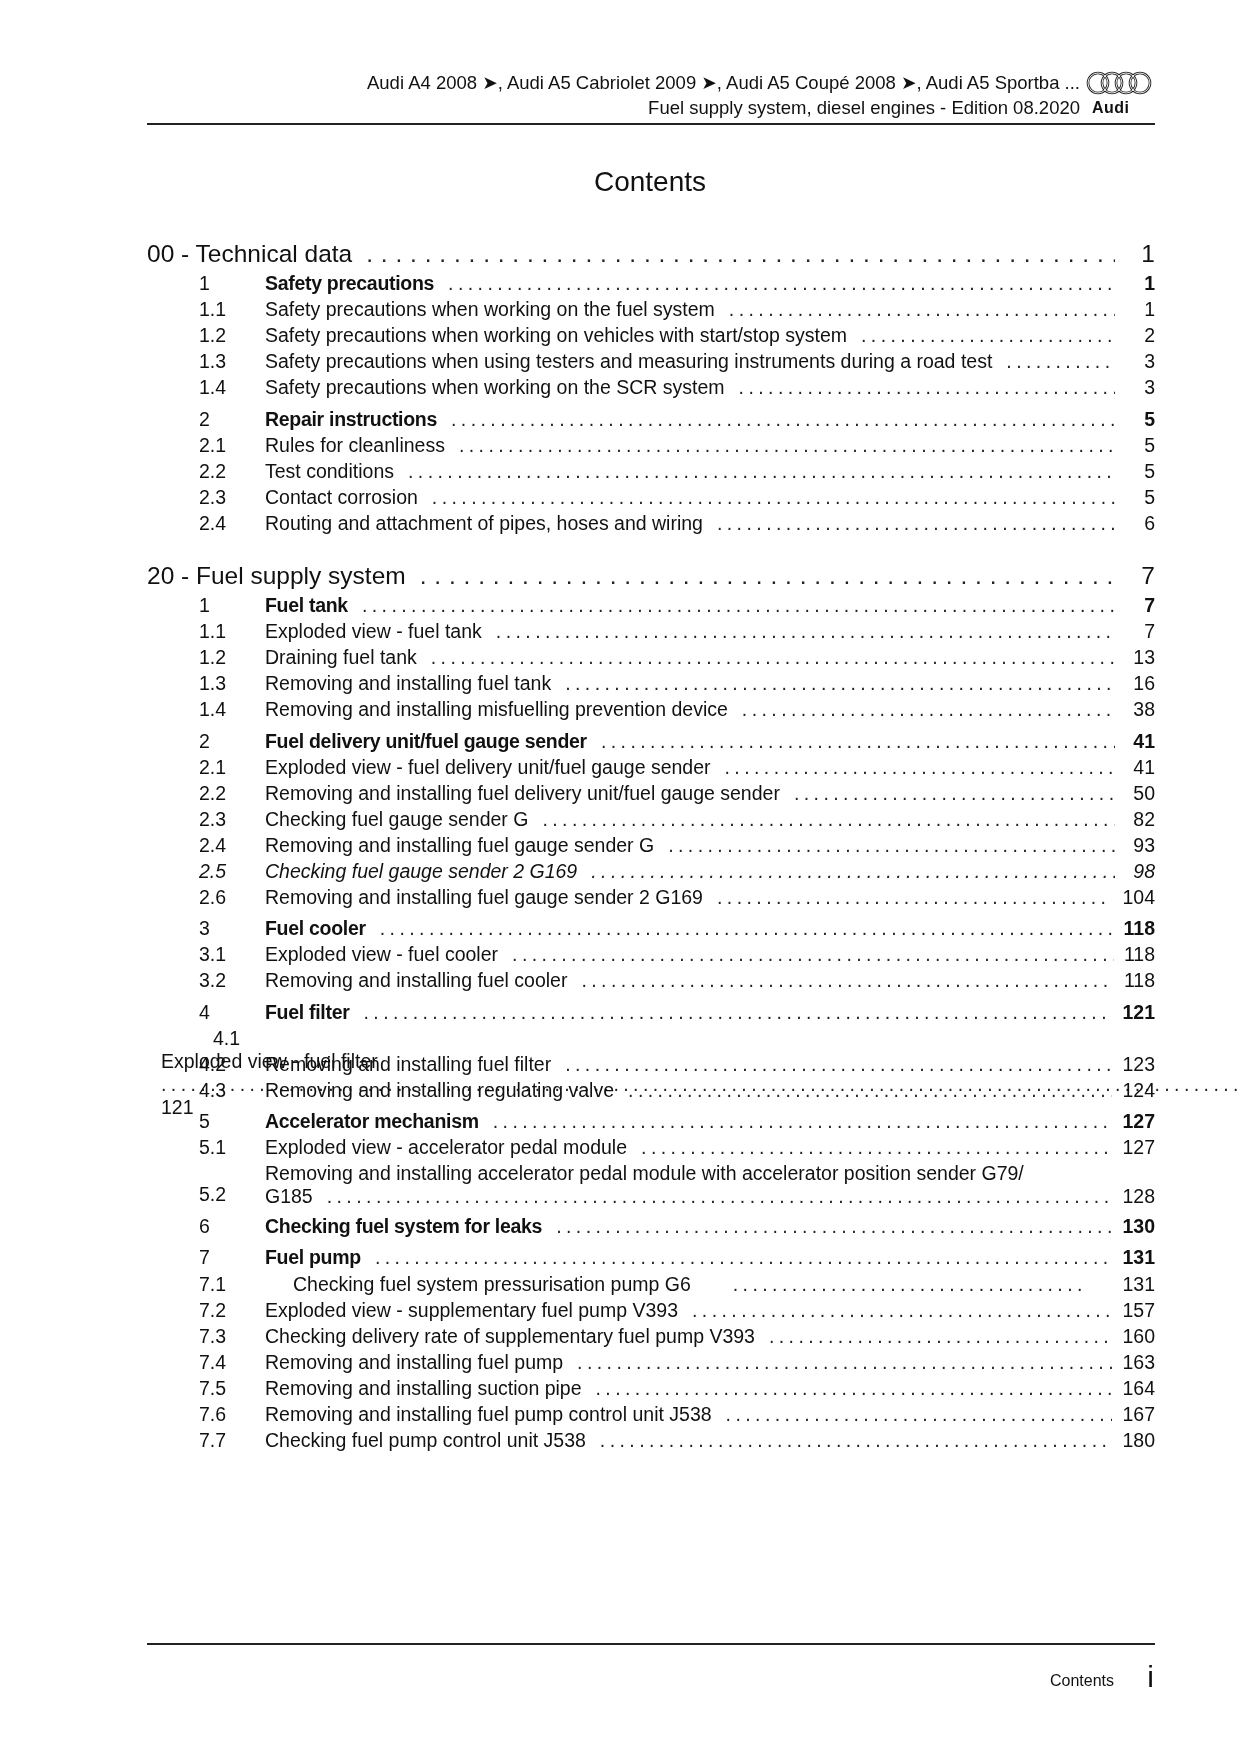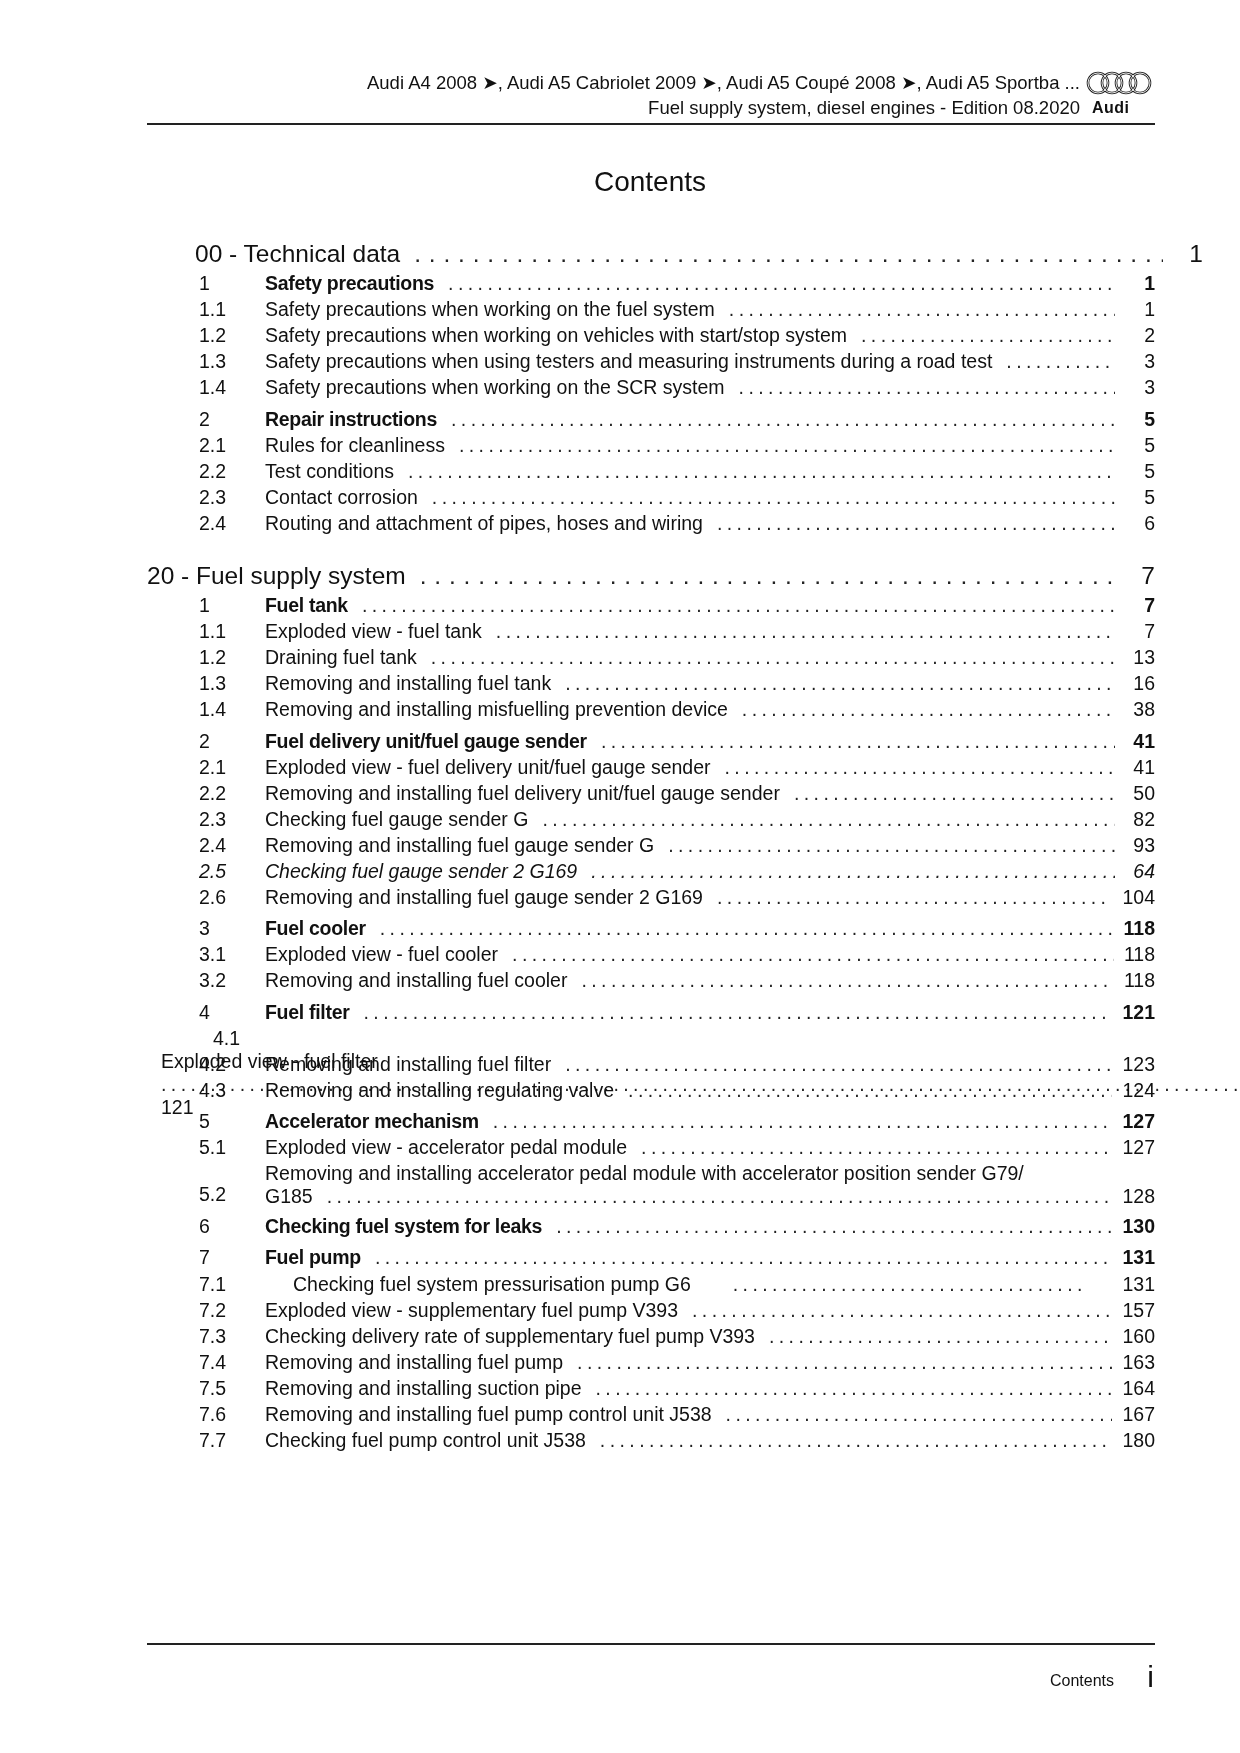--- a/index.html
+++ b/index.html
@@ -57,21 +57,21 @@
       </g>
     </svg>
   </div>
   <div class="logo-word">Audi</div>
   <div class="hr-top"></div>
 </div>
 
 <div class="title">Contents</div>
 
 <div class="toc" id="toc">
-    <div class="row sec" style="top: 240px; margin-left: 48px;">
+    <div class="row sec" style="top: 240px;">
       <span class="txt">00 - Technical data</span>
       <span class="dots"></span>
       <span class="pg">1</span>
     </div>
     <div class="row l1" style="top: 272px;">
       <span class="num">1</span>
       <span class="txt">Safety precautions</span>
       <span class="dots"></span>
       <span class="pg">1</span>
     </div>
@@ -191,21 +191,21 @@
     <div class="row l2" style="top: 833.9px;">
       <span class="num">2.4</span>
       <span class="txt">Removing and installing fuel gauge sender G</span>
       <span class="dots"></span>
       <span class="pg">93</span>
     </div>
     <div class="row l2" style="top: 860px; font-style: italic;">
       <span class="num">2.5</span>
       <span class="txt">Checking fuel gauge sender 2 G169</span>
       <span class="dots"></span>
-      <span class="pg">64</span>
+      <span class="pg">98</span>
     </div>
     <div class="row l2" style="top: 886.1px;">
       <span class="num">2.6</span>
       <span class="txt">Removing and installing fuel gauge sender 2 G169</span>
       <span class="dots"></span>
       <span class="pg">104</span>
     </div>
     <div class="row l1" style="top: 917.2px;">
       <span class="num">3</span>
       <span class="txt">Fuel cooler</span>

